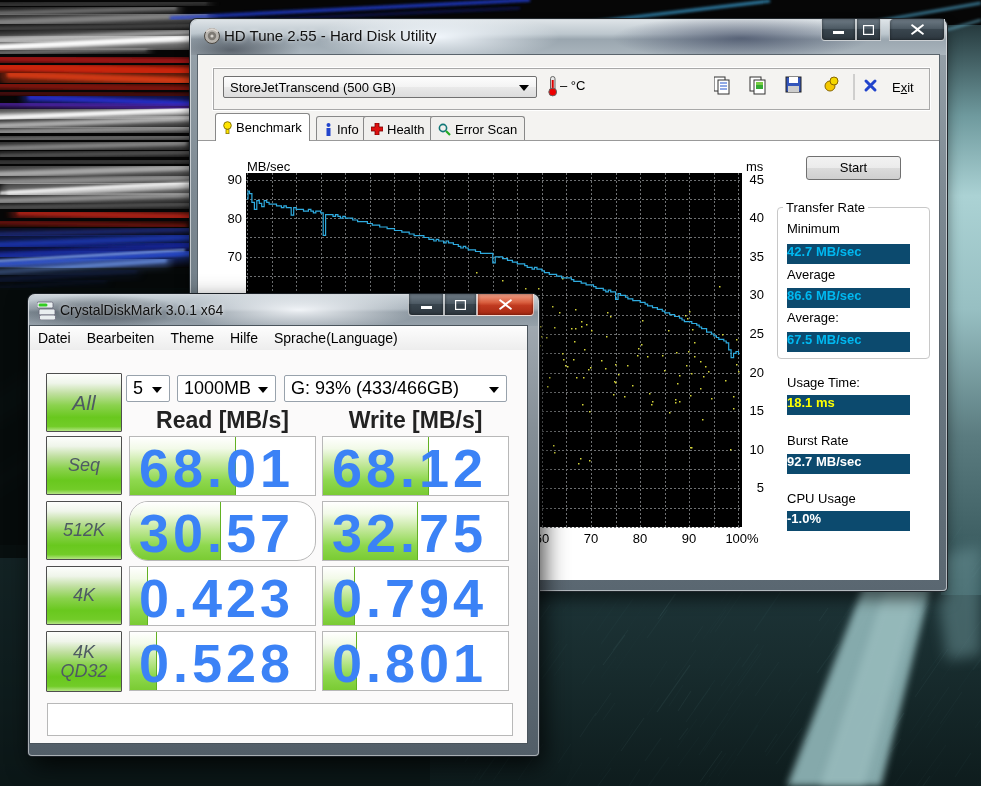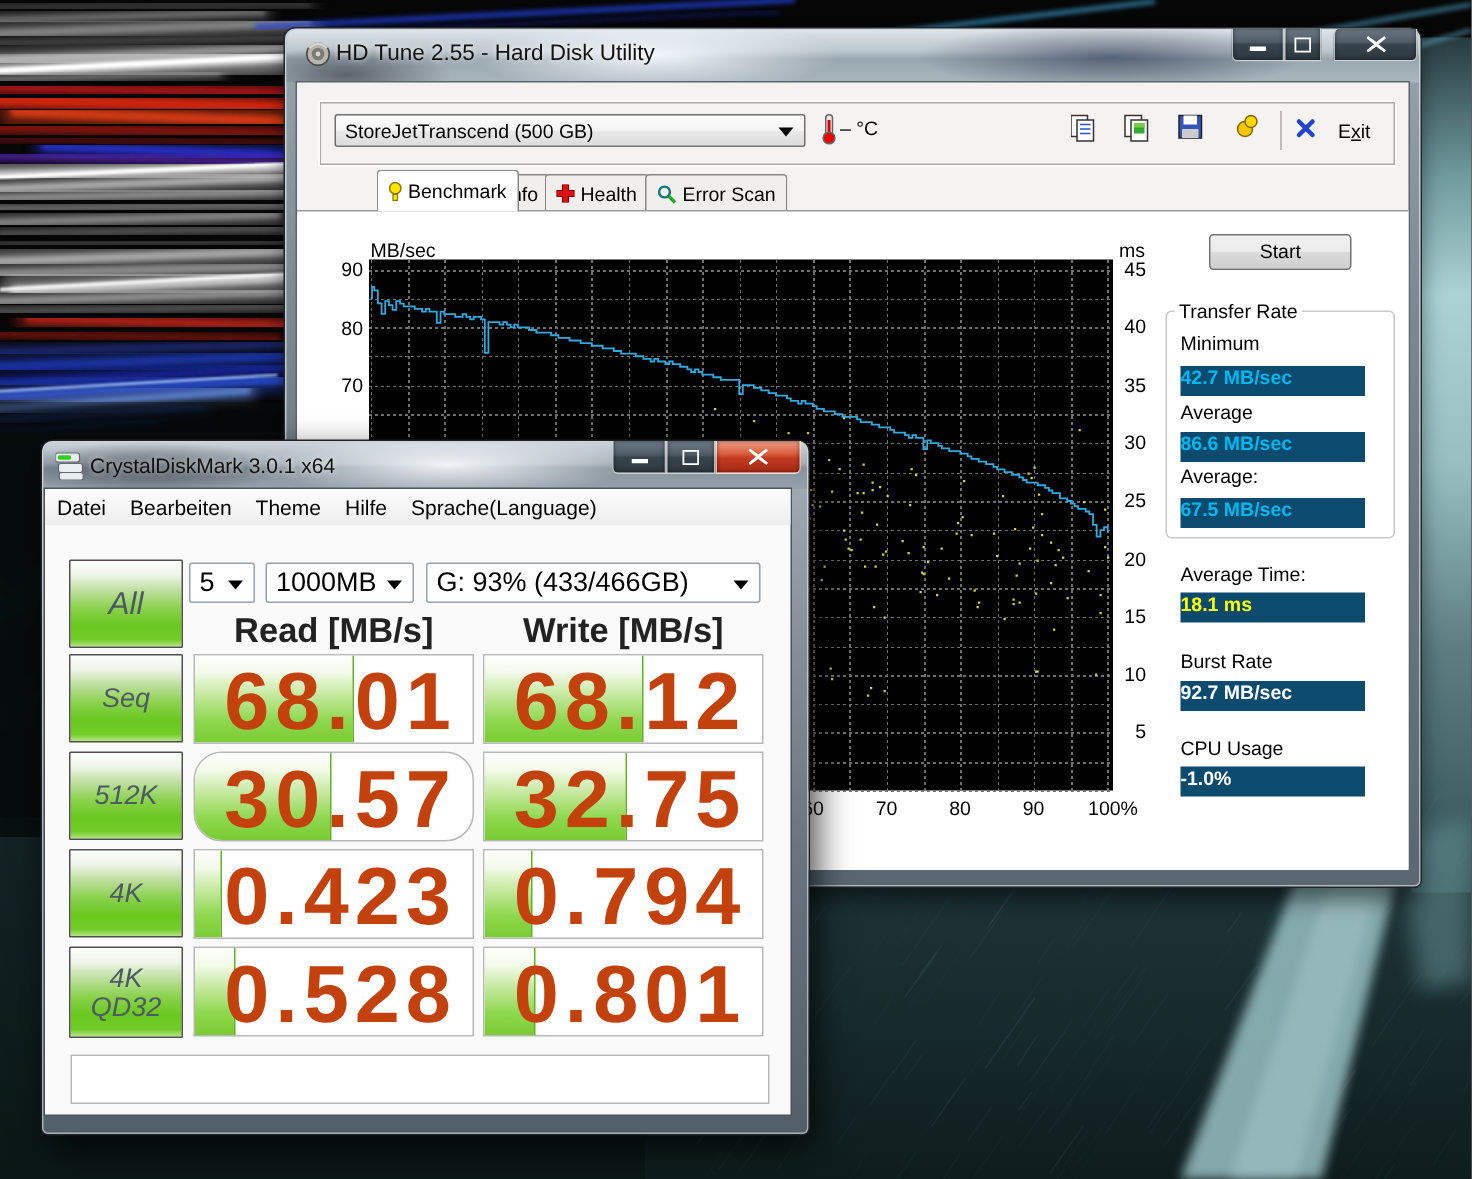--- a/index.html
+++ b/index.html
@@ -91,22 +91,22 @@
   .gbtn{position:absolute;left:16px;width:74px;height:57px;
        border:1px solid #4e4e4e;border-radius:1px;
        background:linear-gradient(180deg,#fdfefc 0%,#eff5ea 16%,#c0dfa0 34%,#8bd24e 55%,#69c81e 76%,#72cc28 92%,#b4e584 100%);
        display:flex;align-items:center;justify-content:center;
        font-size:18px;color:#4e5a63;font-style:italic;}
   .cell{position:absolute;width:187px;height:60px;background:#fff;
        border:1px solid #b8b8b8;box-sizing:border-box;overflow:hidden;}
   .fill{position:absolute;left:0;top:0;bottom:0;
        background:linear-gradient(180deg,#ffffff 0%,#f2fae8 20%,#c6e9a0 45%,#8ed84e 75%,#7acb33 100%);
        border-right:1px solid #62b122;}
-  .num{position:absolute;width:100%;text-align:center;top:0px;padding-left:9px;box-sizing:border-box;
-       font-size:54px;font-weight:bold;color:#c2410c;letter-spacing:4px;padding-right:0;}
+  .num{position:absolute;width:100%;text-align:left;top:0px;padding-left:9px;box-sizing:border-box;
+       font-size:54px;font-weight:bold;color:#3b82f6;letter-spacing:4px;padding-right:0;}
   .hdr{position:absolute;font-size:23px;font-weight:bold;color:#222;width:187px;text-align:center;}
 </style>
 </head>
 <body>
 <svg id="bg" viewBox="0 0 981 786">
     <defs>
       <linearGradient id="tealbg" x1="0" y1="0" x2="0" y2="1">
         <stop offset="0" stop-color="#20383c"></stop>
         <stop offset="0.5" stop-color="#182c2e"></stop>
         <stop offset="1" stop-color="#0e1c1d"></stop>
@@ -514,21 +514,21 @@
       </g>
       <g transform="translate(108,2)">
         <circle cx="8" cy="10" r="5" fill="#f4c800" stroke="#886600" stroke-width="1"></circle>
         <circle cx="12" cy="5" r="4" fill="#f4d800" stroke="#886600" stroke-width="1"></circle>
       </g>
       <line x1="140" y1="0" x2="140" y2="26" stroke="#aaa" stroke-width="1"></line>
       <path d="M152 7 l9 9 M161 7 l-9 9" stroke="#2244cc" stroke-width="3" stroke-linecap="round"></path>
     </svg>
     <div class="abs" style="left:694px;top:25px;font-size:13px;">E<span style="text-decoration:underline">x</span>it</div>
     
-    <div class="tab sel" style="left:17px;margin-left:36px;">
+    <div class="tab sel" style="left:17px;">
       <svg width="9" height="14" viewBox="0 0 9 14">
           <circle cx="4.5" cy="4.5" r="3.8" fill="#ffe400" stroke="#887700" stroke-width="1"></circle>
           <rect x="3" y="8.6" width="3" height="4" fill="#ffe400" stroke="#887700" stroke-width=".8"></rect>
         </svg>
       Benchmark</div>
     <div class="tab" style="left:118px;">
       <svg width="9" height="13" viewBox="0 0 9 13">
           <circle cx="4.5" cy="2" r="2" fill="#2244cc"></circle>
           <rect x="2.5" y="5" width="4" height="8" fill="#2244cc"></rect>
         </svg>
@@ -746,21 +746,21 @@
         <div class="clab" style="left:549px;top:339px;width:17px;text-align:right;">5</div>
       <div id="startbtn">Start</div>
       <div id="groupbox"></div>
       <div class="clab" style="left:585px;top:59px;background:#fff;padding:0 3px;">Transfer Rate</div>
       <div class="clab" style="left:589px;top:80px;">Minimum</div>
       <div class="blackbox cyan" style="top:103px;">42.7 MB/sec</div>
       <div class="clab" style="left:589px;top:126px;">Average</div>
       <div class="blackbox cyan" style="top:147px;">86.6 MB/sec</div>
       <div class="clab" style="left:589px;top:169px;">Average:</div>
       <div class="blackbox cyan" style="top:191px;">67.5 MB/sec</div>
-      <div class="clab" style="left:589px;top:234px;">Average Time:</div>
+      <div class="clab" style="left:589px;top:234px;">Usage Time:</div>
       <div class="blackbox yellow" style="top:254px;">18.1 ms</div>
       <div class="clab" style="left:589px;top:292px;">Burst Rate</div>
       <div class="blackbox white" style="top:313px;">92.7 MB/sec</div>
       <div class="clab" style="left:589px;top:350px;">CPU Usage</div>
       <div class="blackbox white" style="top:370px;">-1.0%</div>
     </div>
   </div>
 </div>
 
 <div id="cdm">

